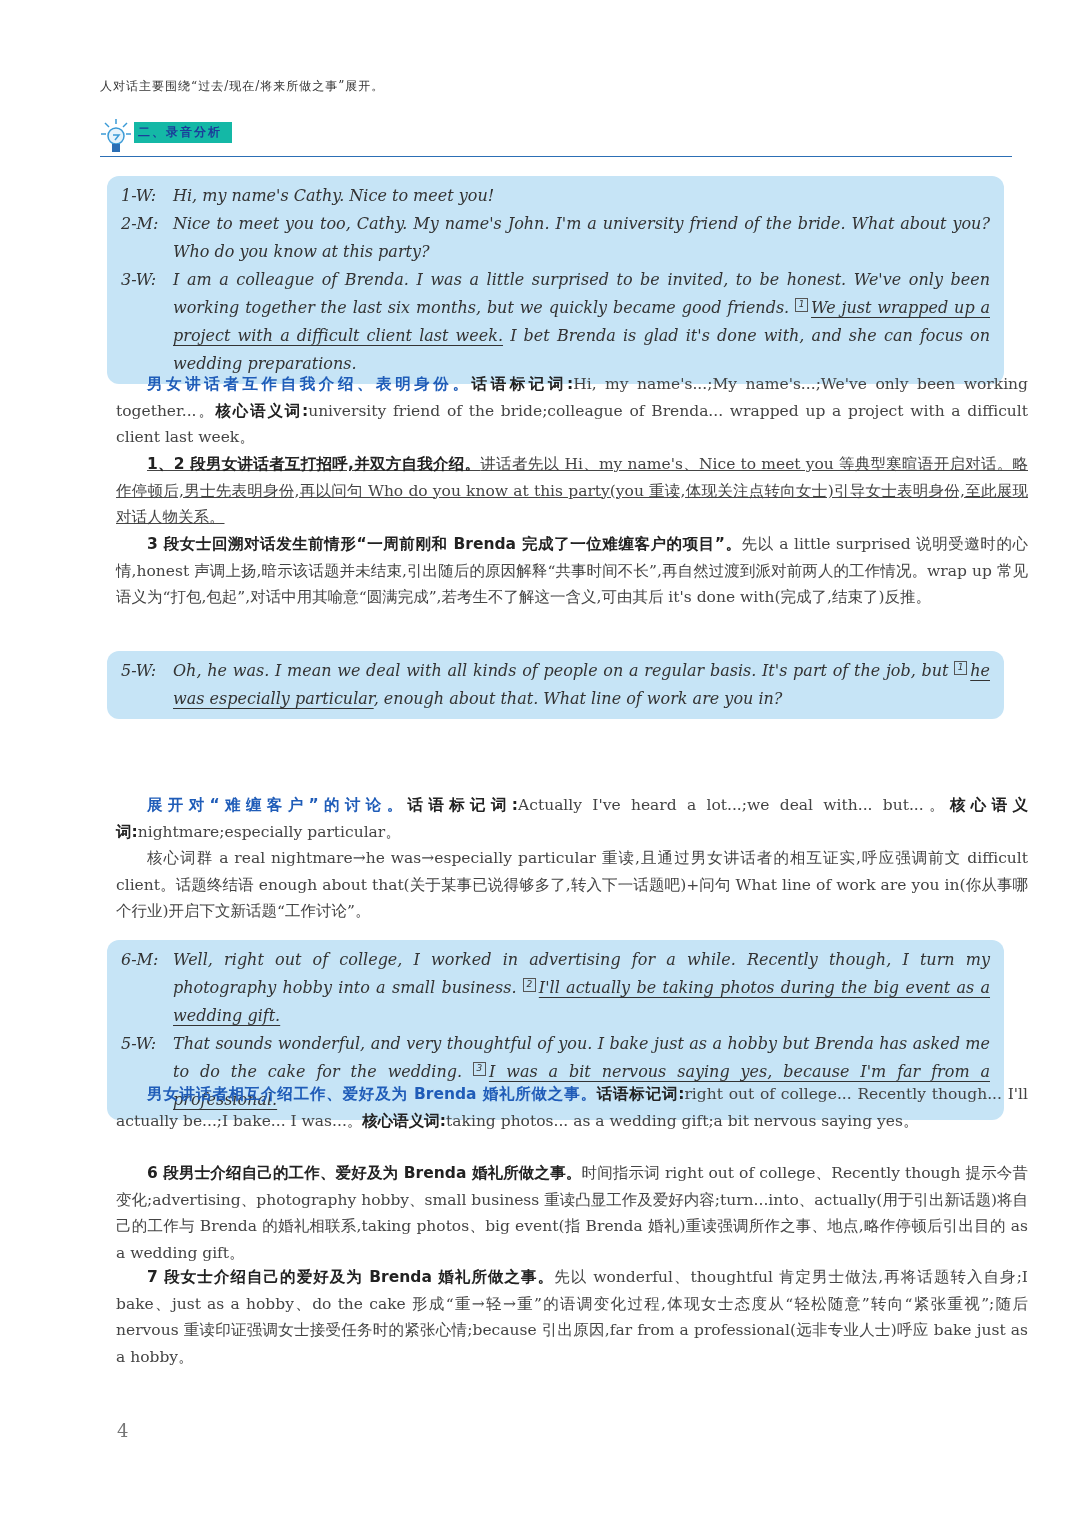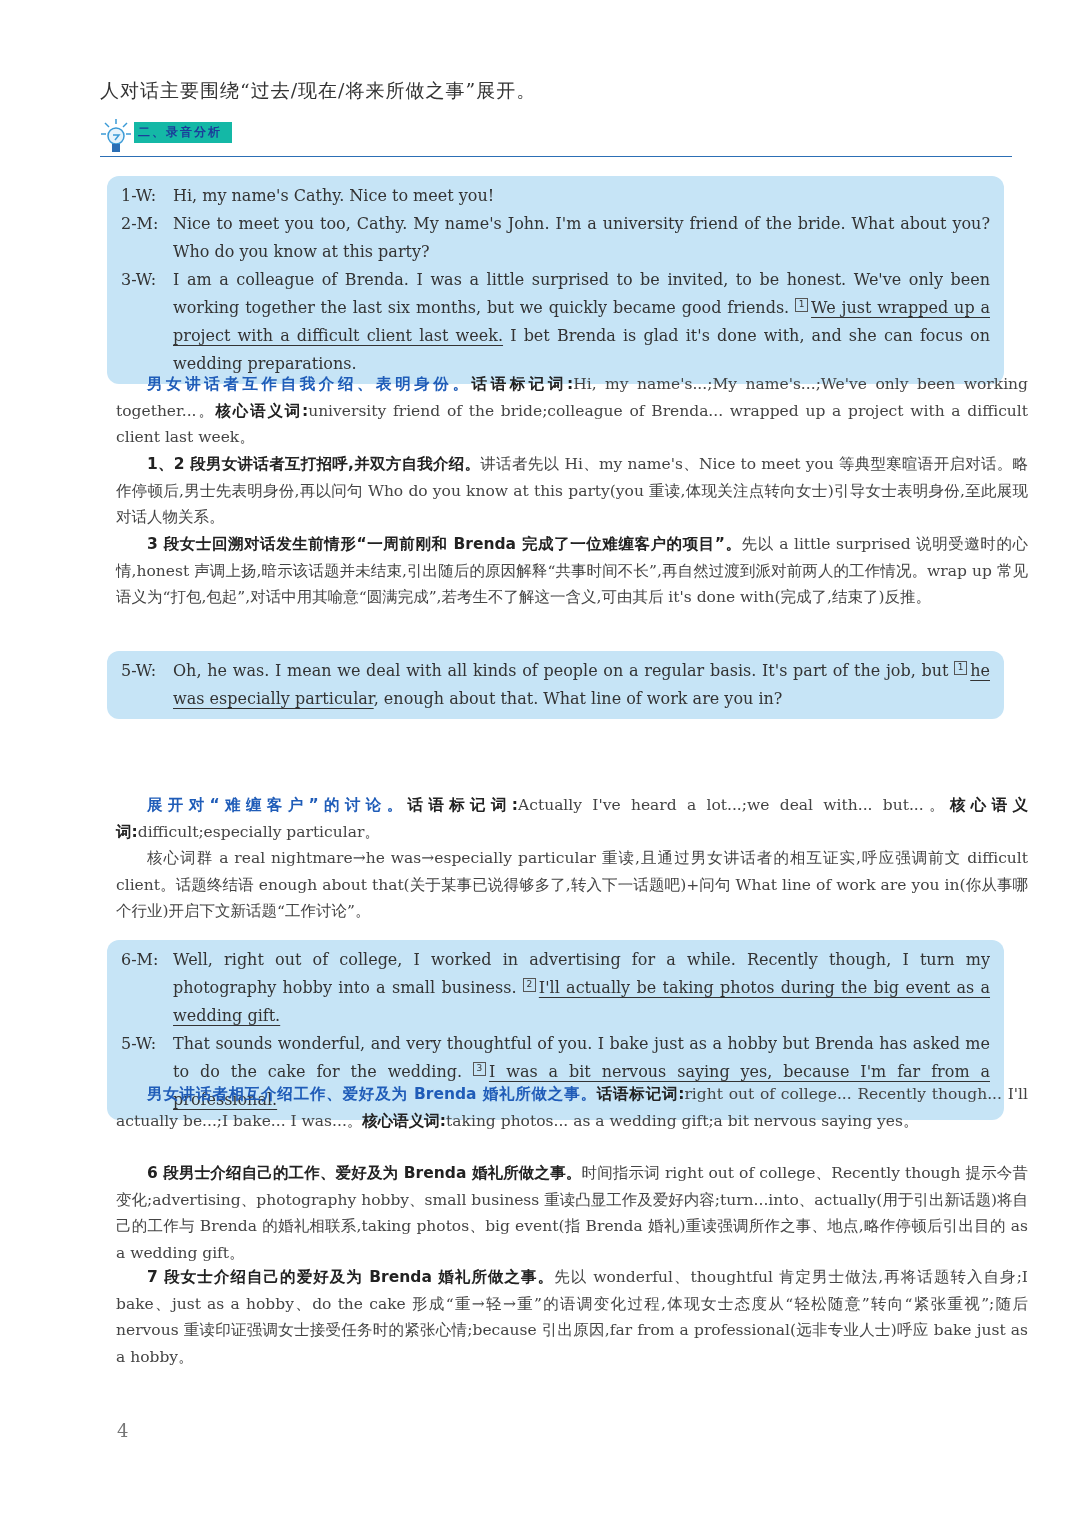--- a/index.html
+++ b/index.html
@@ -1,27 +1,27 @@
 <!DOCTYPE html>
 <html><head>
 <meta charset="utf-8">
 <style>
   html, body { margin:0; padding:0; background:#ffffff; }
   body { width:1073px; height:1523px; position:relative; overflow:hidden;
          font-family:"DejaVu Serif","Liberation Serif",serif; color:#333; }
-  .intro-line { position:absolute; top:78px; left:100px; font-size:19px; color:#333; letter-spacing:1px; }
+  .intro-line { position:absolute; top:78px; left:100px; font-size:12px; color:#333; letter-spacing:1px; }
   .section-head { position:absolute; top:118px; left:100px; width:912px; height:40px; }
   .bulb { position:absolute; left:0; top:0; width:32px; height:38px; }
   .sec-title { position:absolute; left:34px; top:4px; background:#14b8a6; padding:2px 10px 2px 4px;
                font-family:"DejaVu Sans","Liberation Sans",sans-serif; font-weight:bold; font-size:12px; color:#1b3d9a; letter-spacing:2px; }
   .sec-rule { position:absolute; left:0; top:38px; width:912px; height:1px; background:#2c6fb5; }
 
   .dialog { position:absolute; left:107px; width:897px; background:#c6e4f6; border-radius:12px;
             font-size:16px; line-height:28px; color:#333; padding:6px 14px 6px 14px; box-sizing:border-box; }
-  .turn { display:flex; }
+  .turn { display:flex;font-style:italic; }
   .spk { width:52px; flex:none; }
   .utt { flex:1; text-align:justify; }
   .u { text-decoration:underline; text-underline-offset:4px; }
   .box { display:inline-block; width:11px; height:12px; border:1px solid #555; font-size:9px; line-height:11px;
          text-align:center; vertical-align:top; margin-right:3px; margin-top:4px; font-family:"DejaVu Sans",sans-serif; }
 
   .para { position:absolute; left:100px; width:912px; font-size:15.5px; line-height:26.5px; color:#444; text-align:justify; }
   .indent { text-indent:2em;margin-left:16px; }
   .blue-h { color:#1f5cb8; font-weight:bold; font-family:"DejaVu Sans","Liberation Sans",sans-serif; }
   .bold-h { color:#222; font-weight:bold; font-family:"DejaVu Sans","Liberation Sans",sans-serif; }
@@ -61,37 +61,37 @@
   <div class="turn">
     <span class="spk">3-W:</span>
     <span class="utt"><span>I am a colleague of Brenda. I was a little surprised to be invited, to be honest. We've only been working together the last six months, but we quickly became good friends. </span><span class="box">1</span><span class="u">We just wrapped up a project with a difficult client last week.</span><span> I bet Brenda is glad it's done with, and she can focus on wedding preparations.</span></span>
   </div>
 </div>
 
 <div class="para indent" style="top:371px;">
   <span class="blue-h">男女讲话者互作自我介绍、表明身份。</span><span class="bold-h">话语标记词:</span><span>Hi, my name's...;My name's...;We've only been working together...。</span><span class="bold-h">核心语义词:</span><span>university friend of the bride;colleague of Brenda... wrapped up a project with a difficult client last week。</span>
 </div>
 
-<div class="para indent" style="top:451px;">
+<div class="para indent" style="top:451px;text-decoration:underline;">
   <span class="bold-h">1、2 段男女讲话者互打招呼,并双方自我介绍。</span><span>讲话者先以 Hi、my name's、Nice to meet you 等典型寒暄语开启对话。略作停顿后,男士先表明身份,再以问句 Who do you know at this party(you 重读,体现关注点转向女士)引导女士表明身份,至此展现对话人物关系。</span>
 </div>
 
 <div class="para indent" style="top:531px;">
   <span class="bold-h">3 段女士回溯对话发生前情形“一周前刚和 Brenda 完成了一位难缠客户的项目”。</span><span>先以 a little surprised 说明受邀时的心情,honest 声调上扬,暗示该话题并未结束,引出随后的原因解释“共事时间不长”,再自然过渡到派对前两人的工作情况。wrap up 常见语义为“打包,包起”,对话中用其喻意“圆满完成”,若考生不了解这一含义,可由其后 it's done with(完成了,结束了)反推。</span>
 </div>
 
 <div class="dialog" style="top:651px;">
   <div class="turn">
     <span class="spk">5-W:</span>
     <span class="utt"><span>Oh, he was. I mean we deal with all kinds of people on a regular basis. It's part of the job, but </span><span class="box">1</span><span class="u">he was especially particular</span><span>, enough about that. What line of work are you in?</span></span>
   </div>
 </div>
 
 <div class="para indent" style="top:792px;">
-  <span class="blue-h">展开对“难缠客户”的讨论。</span><span class="bold-h">话语标记词:</span><span>Actually I've heard a lot...;we deal with... but...。</span><span class="bold-h">核心语义词:</span><span>difficult;especially particular。</span>
+  <span class="blue-h">展开对“难缠客户”的讨论。</span><span class="bold-h">话语标记词:</span><span>Actually I've heard a lot...;we deal with... but...。</span><span class="bold-h">核心语义词:</span><span>nightmare;especially particular。</span>
 </div>
 
 <div class="para indent" style="top:845px;">
   <span>核心词群 a real nightmare→he was→especially particular 重读,且通过男女讲话者的相互证实,呼应强调前文 difficult client。话题终结语 enough about that(关于某事已说得够多了,转入下一话题吧)+问句 What line of work are you in(你从事哪个行业)开启下文新话题“工作讨论”。</span>
 </div>
 
 <div class="dialog" style="top:940px;">
   <div class="turn">
     <span class="spk">6-M:</span>
     <span class="utt"><span>Well, right out of college, I worked in advertising for a while. Recently though, I turn my photography hobby into a small business. </span><span class="box">2</span><span class="u">I'll actually be taking photos during the big event as a wedding gift.</span></span>

